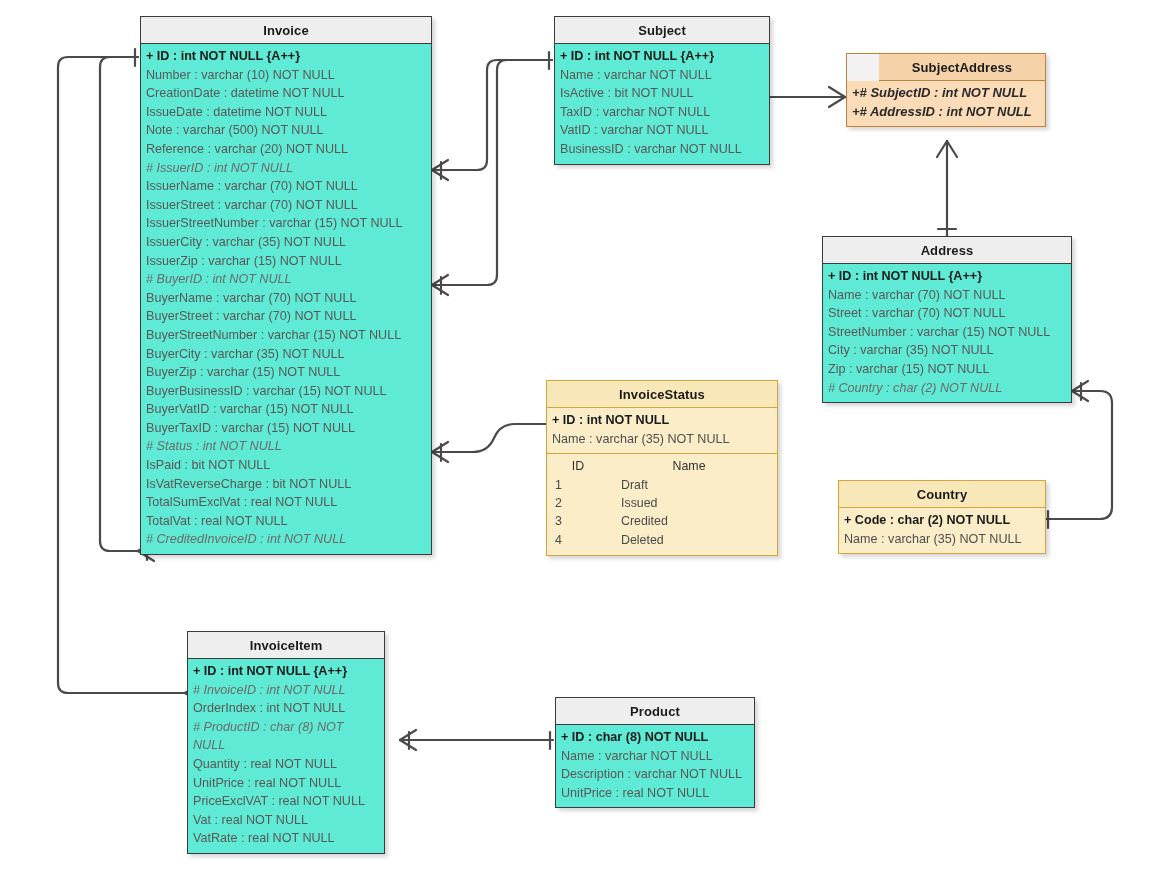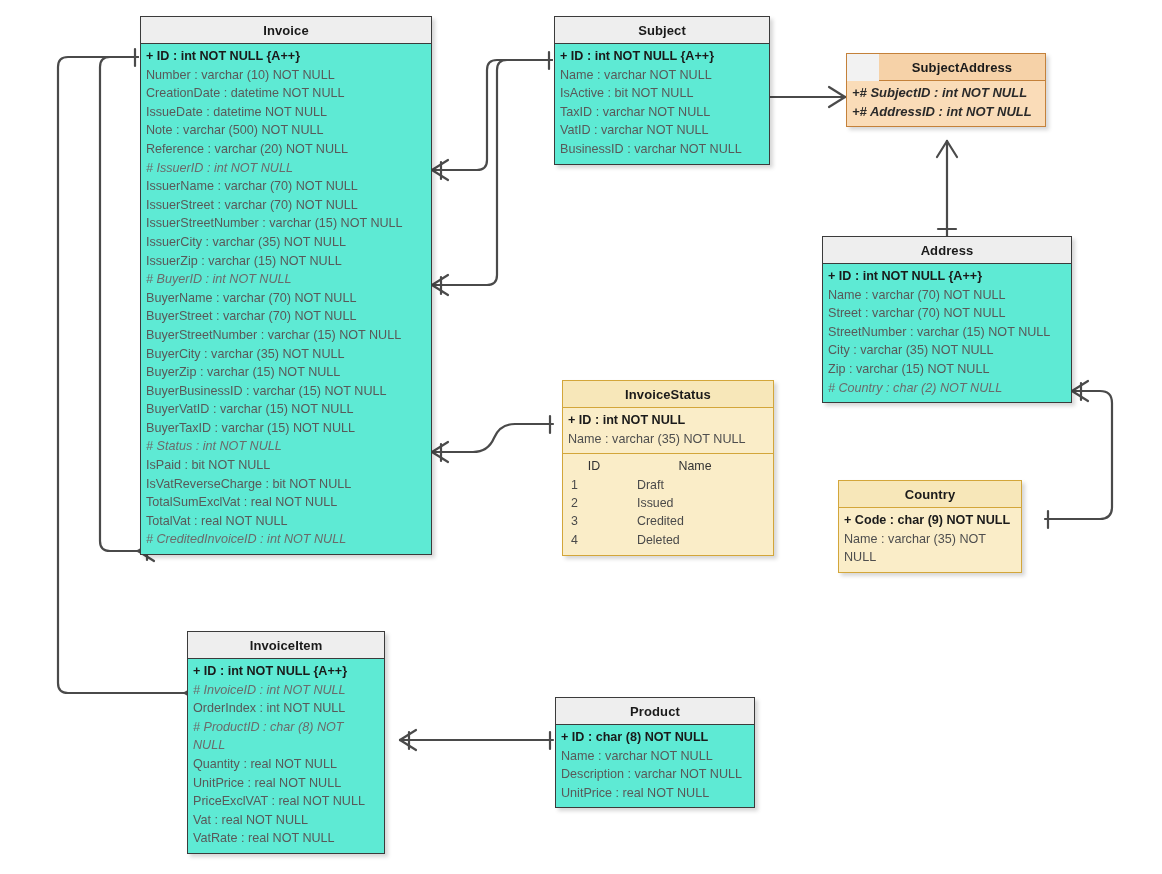--- a/index.html
+++ b/index.html
@@ -207,21 +207,21 @@
       <div class="attr pk">+ ID : int NOT NULL  {A++}</div>
       <div class="attr">Name : varchar (70)  NOT NULL</div>
       <div class="attr">Street : varchar (70)  NOT NULL</div>
       <div class="attr">StreetNumber : varchar (15)  NOT NULL</div>
       <div class="attr">City : varchar (35)  NOT NULL</div>
       <div class="attr">Zip : varchar (15)  NOT NULL</div>
       <div class="attr fk"># Country : char (2)  NOT NULL</div>
     </div>
   </div>
 
-  <div class="entity yellow" style="left:562px;top:380px;width:212px;">
+  <div class="entity yellow" style="left:546px;top:380px;width:232px;">
     <div class="title">InvoiceStatus</div>
     <div class="body">
       <div class="attr pk">+ ID : int NOT NULL</div>
       <div class="attr">Name : varchar (35)  NOT NULL</div>
     </div>
     <div class="datablock">
       <div class="datarow head">
         <div class="dcol-id c">ID</div>
         <div class="dcol-name c">Name</div>
       </div>
@@ -237,24 +237,24 @@
         <div class="dcol-id">3</div>
         <div class="dcol-name">Credited</div>
       </div>
       <div class="datarow">
         <div class="dcol-id">4</div>
         <div class="dcol-name">Deleted</div>
       </div>
     </div>
   </div>
 
-  <div class="entity yellow" style="left:838px;top:480px;width:184px;">
+  <div class="entity yellow" style="left:838px;top:480px;width:208px;">
     <div class="title">Country</div>
     <div class="body">
-      <div class="attr pk">+ Code : char (9)  NOT NULL</div>
+      <div class="attr pk">+ Code : char (2)  NOT NULL</div>
       <div class="attr">Name : varchar (35)  NOT NULL</div>
     </div>
   </div>
 
   <div class="entity" style="left:187px;top:631px;width:198px;">
     <div class="title">InvoiceItem</div>
     <div class="body">
       <div class="attr pk">+ ID : int NOT NULL  {A++}</div>
       <div class="attr fk"># InvoiceID : int NOT NULL</div>
       <div class="attr">OrderIndex : int NOT NULL</div>

